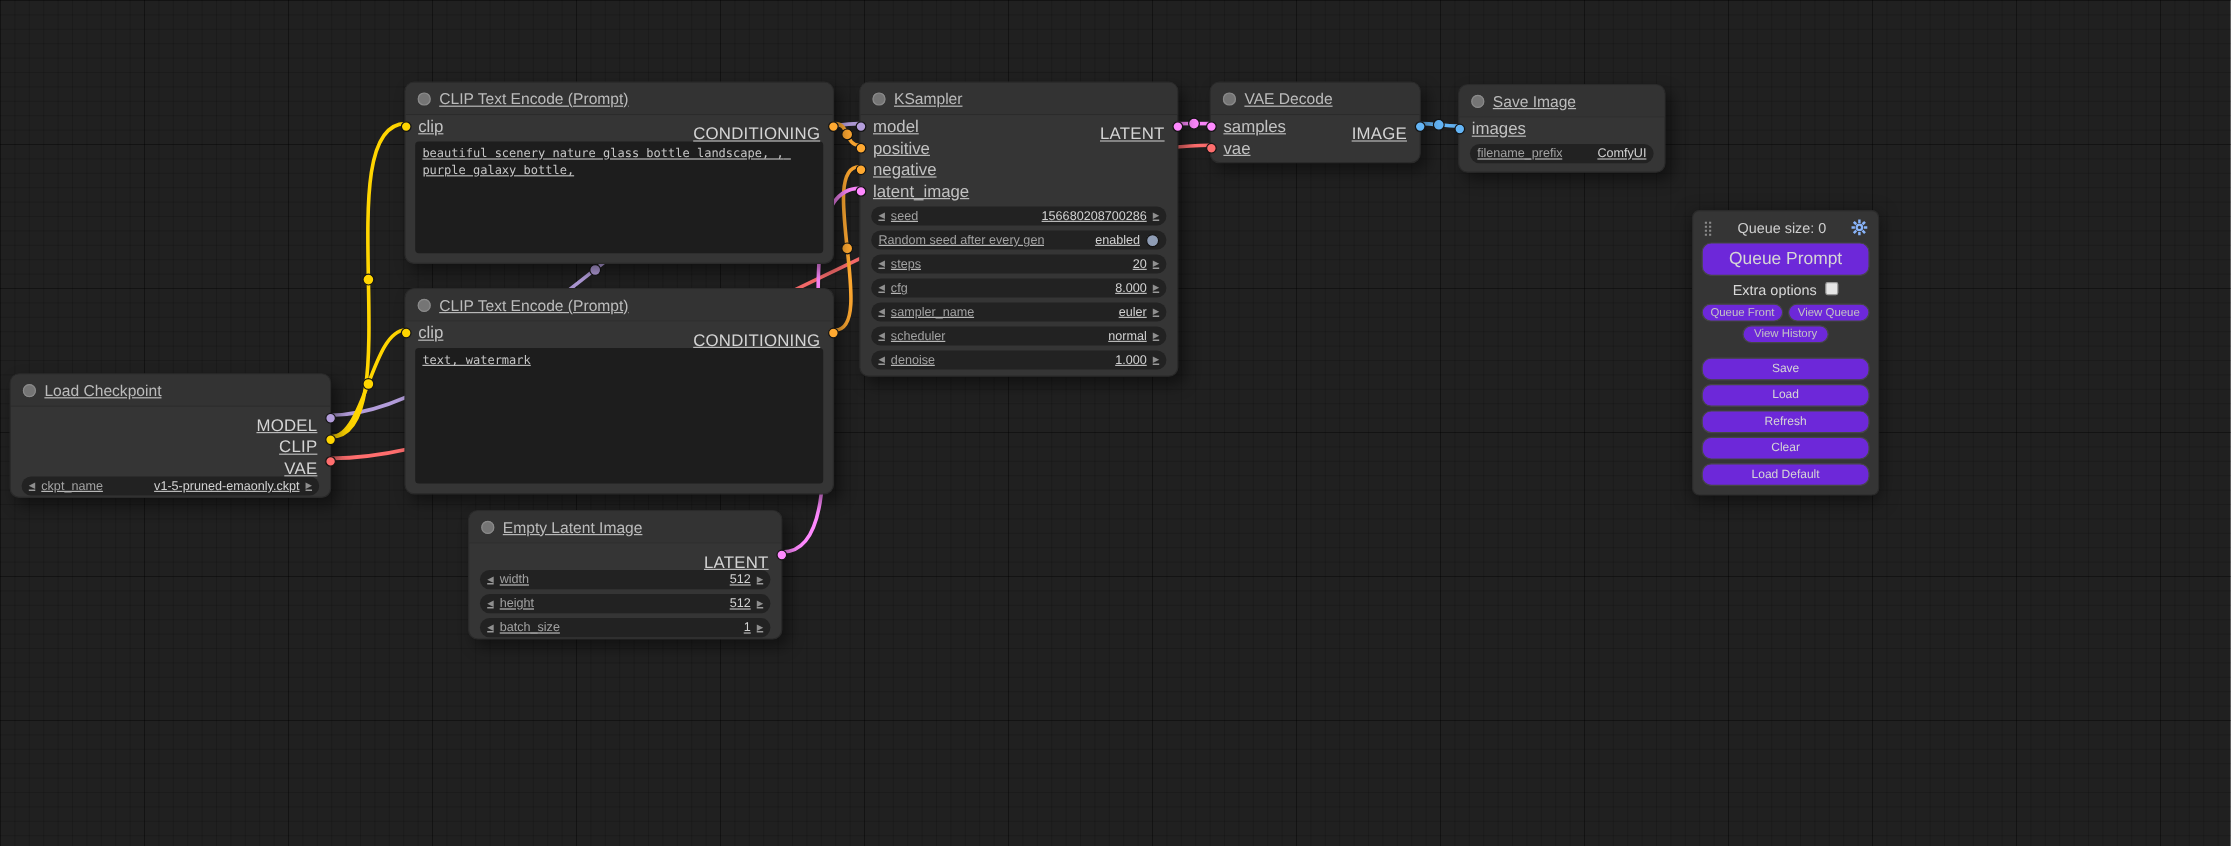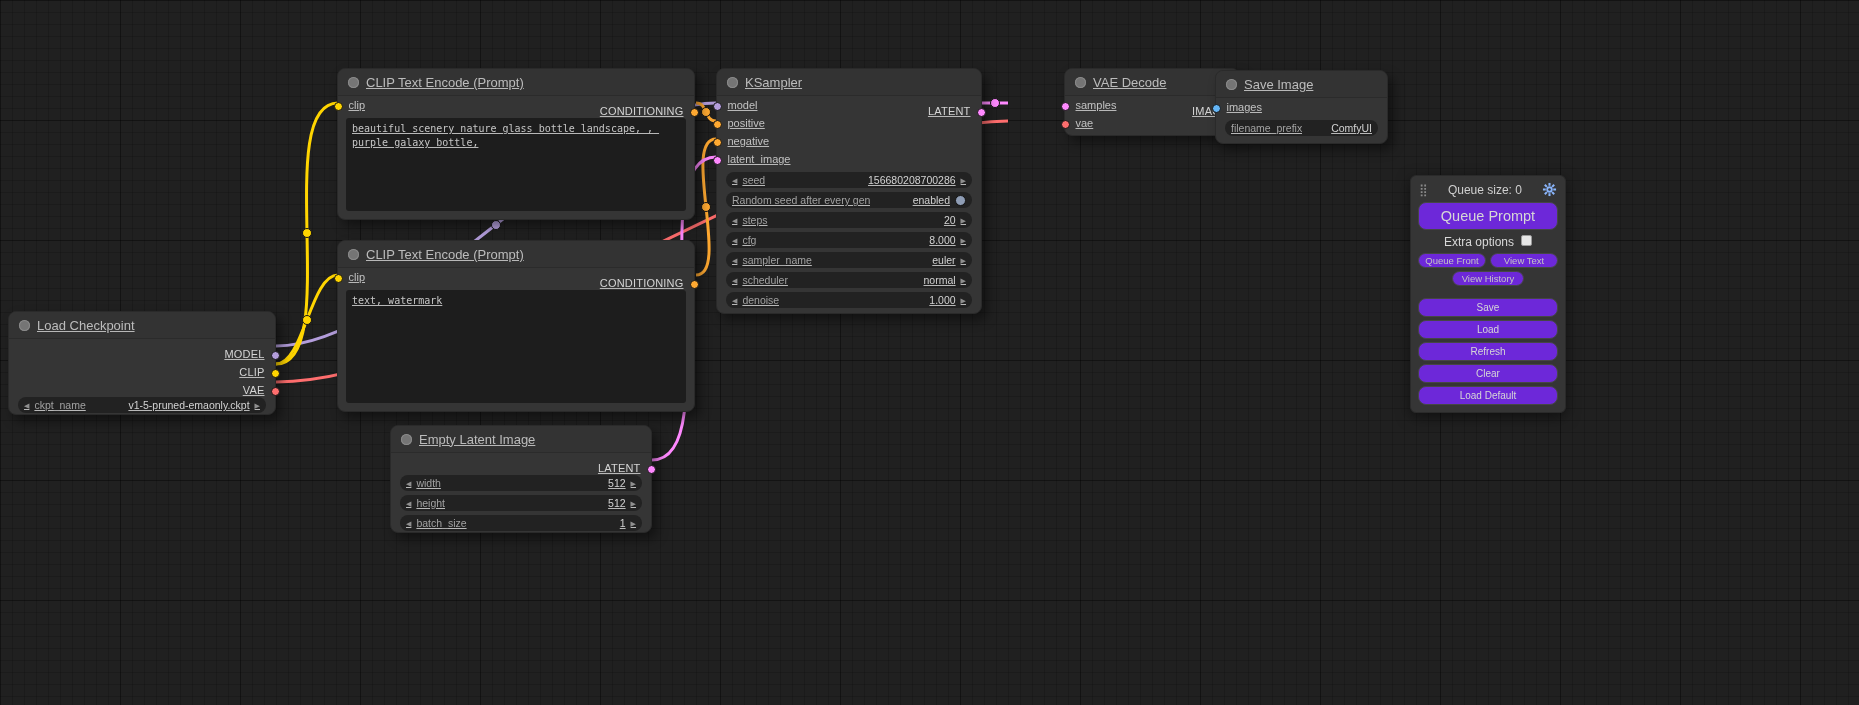--- a/index.html
+++ b/index.html
@@ -41,21 +41,21 @@
     border-radius:7px 7px 0 0;
     font-size:13px;color:#bcbcbc;white-space:nowrap;overflow:hidden;
   }
   .title-dot{flex:none;width:11px;height:11px;border-radius:50%;background:#757575;box-shadow:inset 0 0 0 1px #8a8a8a;}
   .slot-row{
     flex:none;height:18px;display:flex;align-items:center;
     justify-content:space-between;position:relative;
   }
   .slot-row.single-in{justify-content:flex-start;}
   .slot-row.single-out{justify-content:flex-end;}
-  .slot{display:flex;align-items:flex-end;gap:6px;font-size:11px;color:#c2c2c2;}
+  .slot{display:flex;align-items:center;gap:6px;font-size:14px;color:#c2c2c2;}
   .slot.in{margin-left:-4.5px;}
   .slot.out{margin-right:-4.5px;}
   .dot{
     flex:none;width:9px;height:9px;border-radius:50%;
     border:1px solid #141414;box-sizing:border-box;
   }
   .out-label{letter-spacing:.2px;color:#d4d4d4;margin-top:12px;}
 
   .widget{
     flex:none;height:16px;margin:4px 9px 0;background:#222222;
@@ -305,21 +305,21 @@
       <span class="arrow">▶</span>
     </div>
     <div class="widget">
       <span class="arrow">◀</span>
       <span class="w-label">denoise</span>
       <span class="w-value">1.000</span>
       <span class="arrow">▶</span>
     </div>
   </div>
 
-  <div class="node" style="left:1064px;top:68px;width:176px;height:68px;">
+  <div class="node" style="left:1008px;top:68px;width:176px;height:68px;">
     <div class="node-title">
       <span class="title-dot"></span>
       <span>VAE Decode</span>
     </div>
     <div class="slot-row">
       <div class="slot in">
         <span class="dot" style="background:var(--c-latent)"></span>
         <span>samples</span>
       </div>
       <div class="slot out">
@@ -373,21 +373,21 @@
         </svg>
       </span>
     </div>
     <button class="btn xl">Queue Prompt</button>
     <div class="extra-row">
       <span>Extra options</span>
       <span class="checkbox"></span>
     </div>
     <div class="small-row">
       <button class="btn sm">Queue Front</button>
-      <button class="btn sm">View Text</button>
+      <button class="btn sm">View Queue</button>
     </div>
     <div class="small-row center">
       <button class="btn sm">View History</button>
     </div>
     <button class="btn lg gap-top">Save</button>
     <button class="btn lg">Load</button>
     <button class="btn lg">Refresh</button>
     <button class="btn lg">Clear</button>
     <button class="btn lg">Load Default</button>
   </div>

